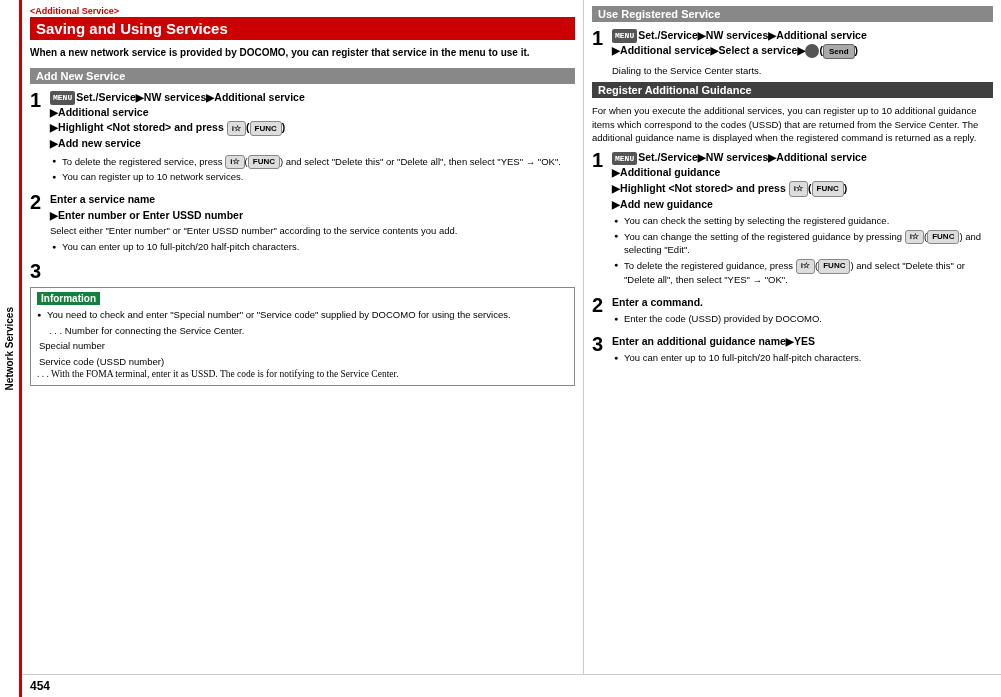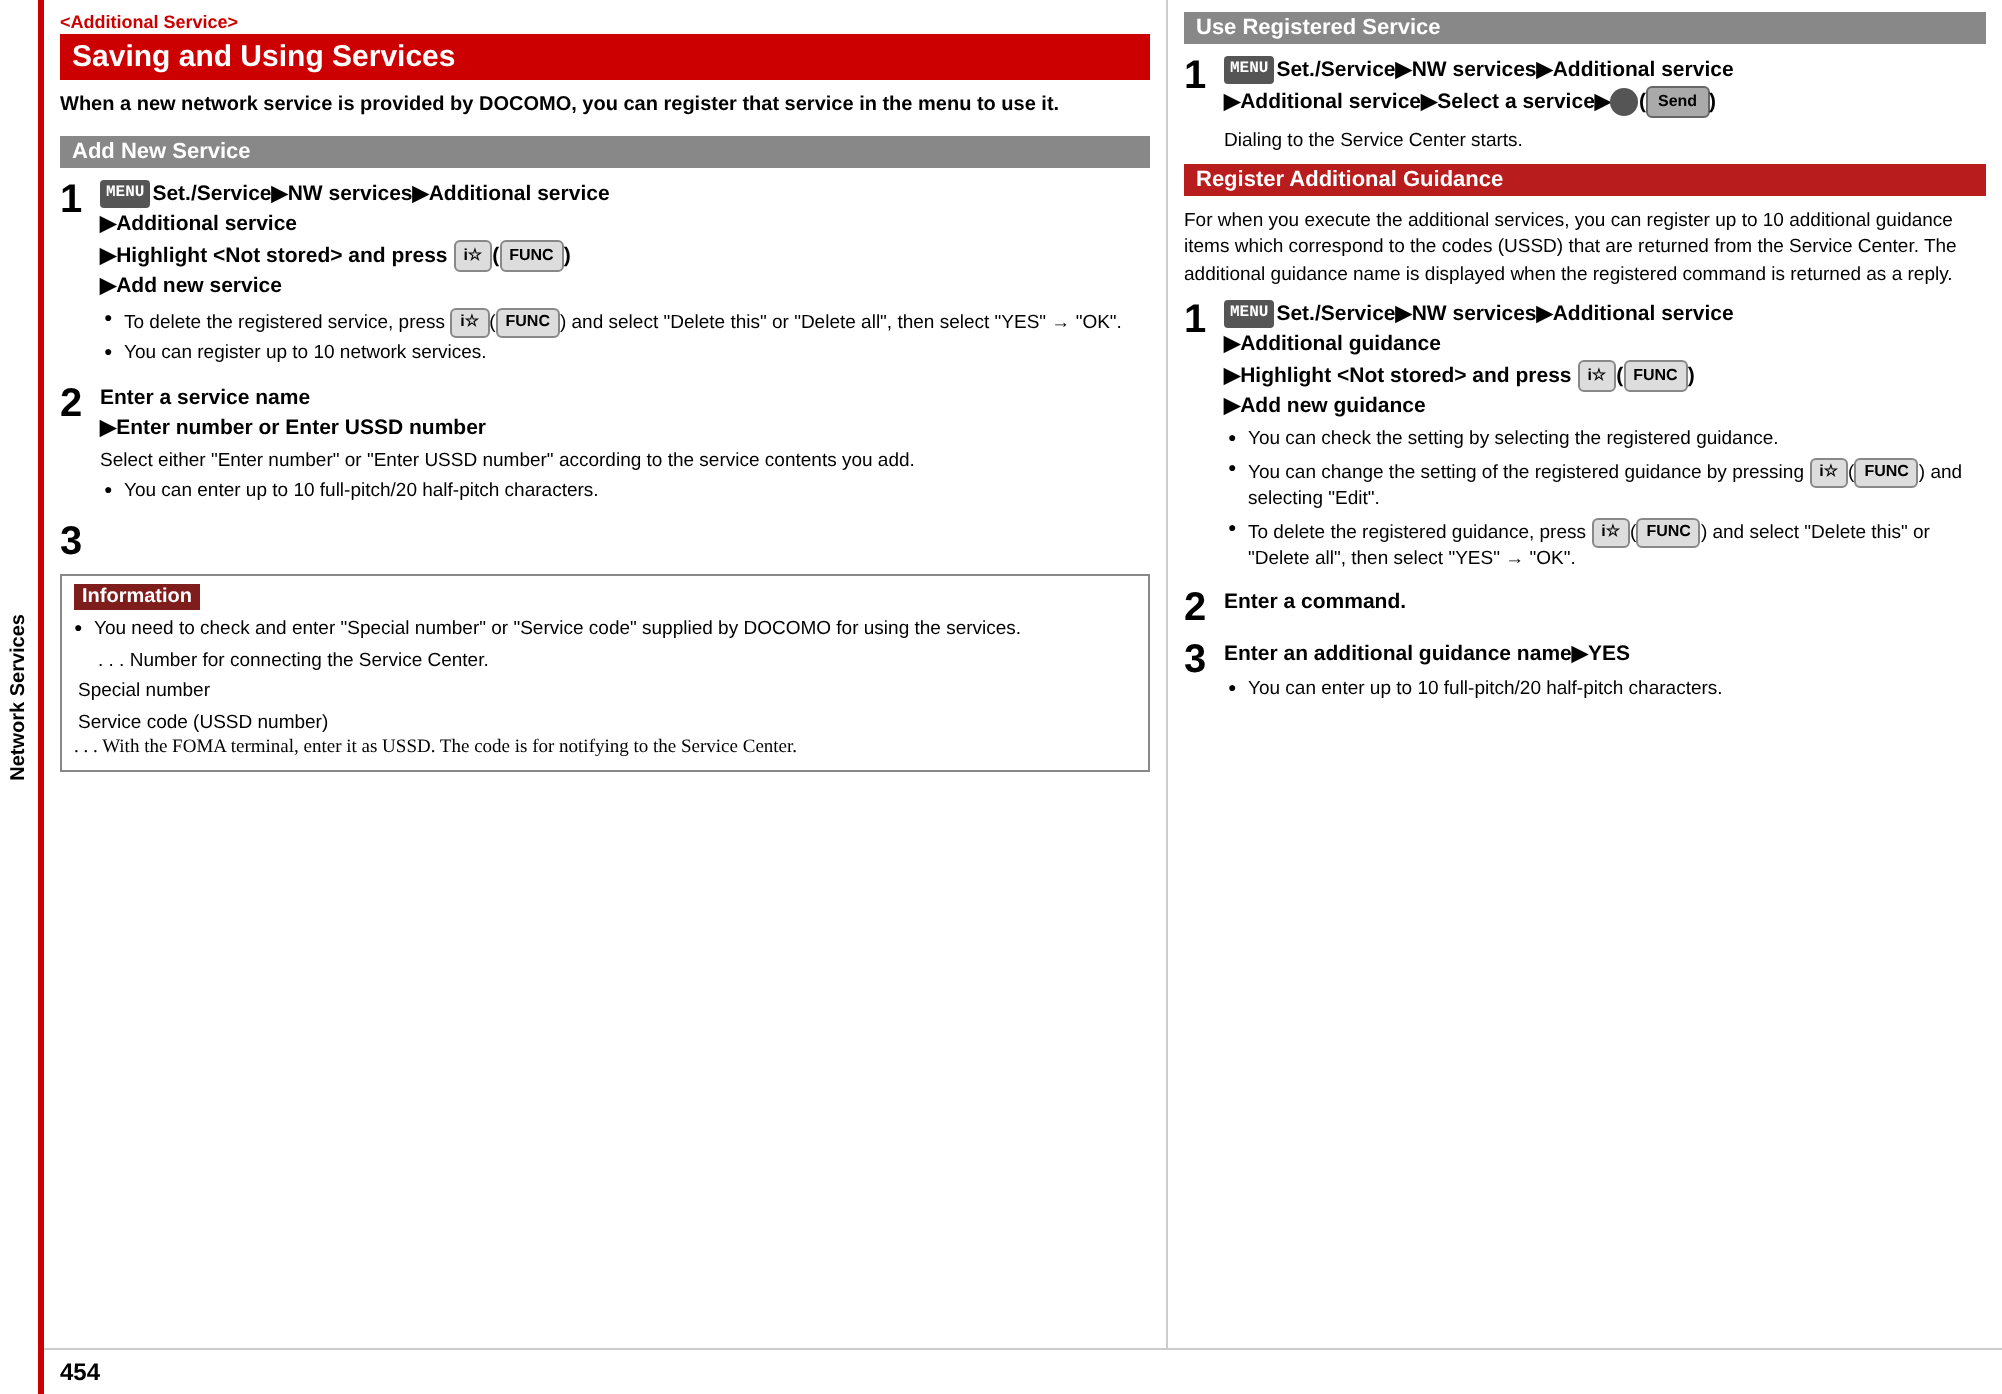--- a/index.html
+++ b/index.html
@@ -138,21 +138,21 @@
       top: 1px;
     }
 
     
     .info-box {
       border: 1px solid #888;
       margin-top: 6px;
       padding: 4px 6px;
     }
     .info-box-header {
-      background: #7f1d1d;
+      background: #15803d;
       color: #fff;
       font-size: 10px;
       font-weight: bold;
       padding: 1px 4px;
       display: inline-block;
       margin-bottom: 4px;
     }
     .info-box-content {
       font-size: 9.5px;
       line-height: 1.4;
@@ -214,21 +214,21 @@
       border-top: 1px solid #ccc;
     }
 
     .dialing-note {
       font-size: 9.5px;
       margin-bottom: 6px;
       margin-left: 20px;
     }
 
     .register-header {
-      background: #b91c1c;
+      background: #404040;
       color: #fff;
       font-size: 11px;
       font-weight: bold;
       padding: 2px 6px;
       margin-bottom: 6px;
       margin-top: 4px;
     }
 
     .register-intro {
       font-size: 9.5px;
@@ -334,20 +334,23 @@
             <div class="bullet-item">You can change the setting of the registered guidance by pressing <span class="func-btn">i☆</span>(<span class="func-btn">FUNC</span>) and selecting "Edit".</div>
             <div class="bullet-item">To delete the registered guidance, press <span class="func-btn">i☆</span>(<span class="func-btn">FUNC</span>) and select "Delete this" or "Delete all", then select "YES" → "OK".</div>
           </div>
         </div>
       </div>
 
       <div class="step">
         <div class="step-number">2</div>
         <div class="step-content">
           <strong>Enter a command.</strong>
+          <div class="bullet-list">
+            <div class="bullet-item">Enter the code (USSD) provided by DOCOMO.</div>
+          </div>
         </div>
       </div>
 
       <div class="step">
         <div class="step-number">3</div>
         <div class="step-content">
           <strong>Enter an additional guidance name▶YES</strong>
           <div class="bullet-list">
             <div class="bullet-item">You can enter up to 10 full-pitch/20 half-pitch characters.</div>
           </div>

